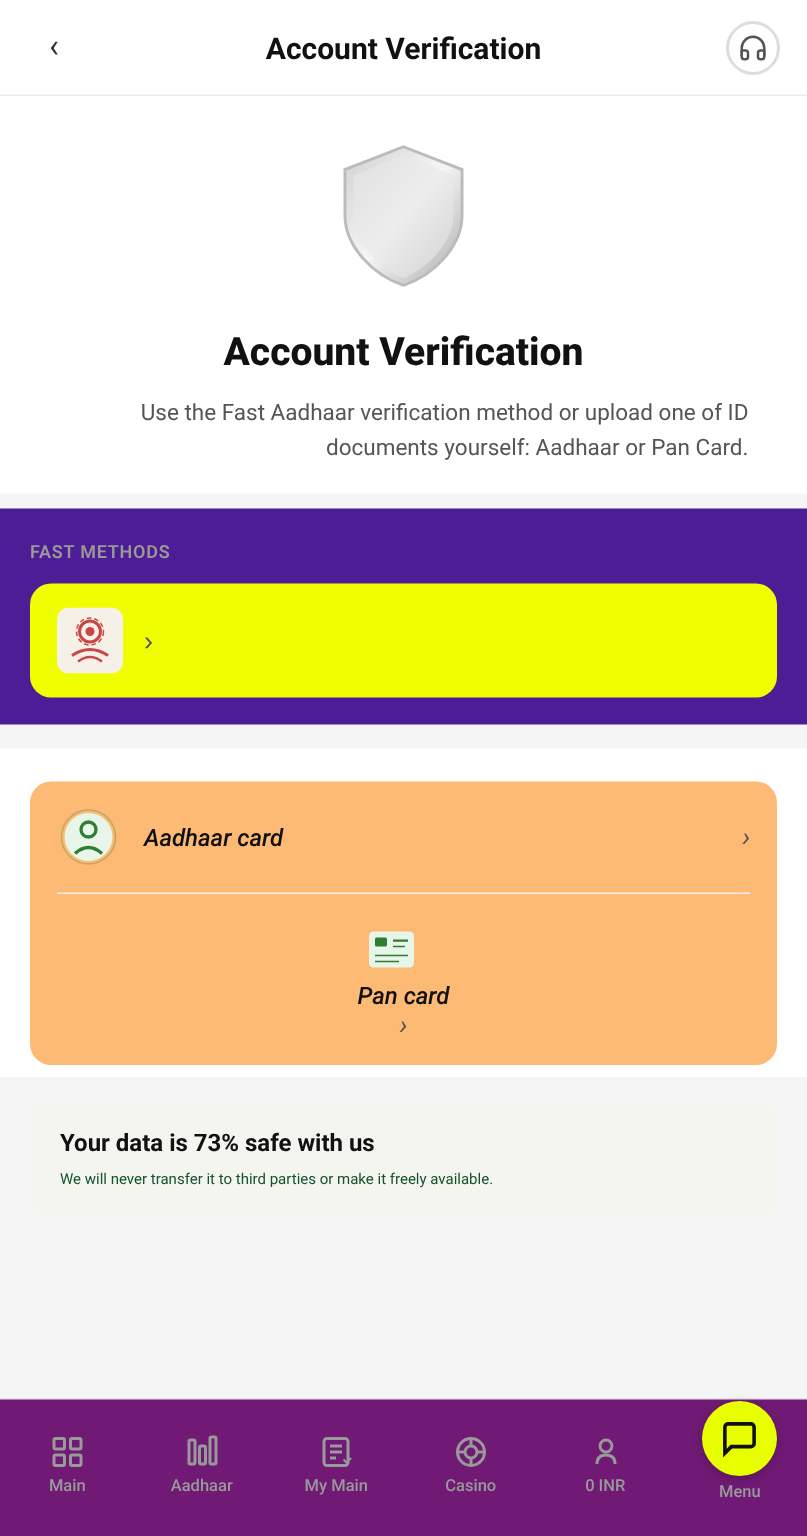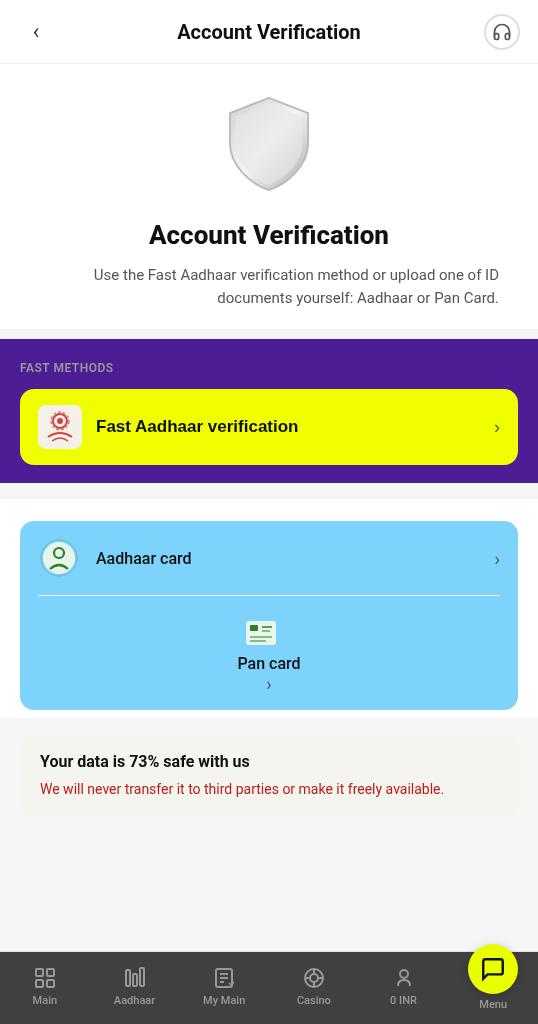--- a/index.html
+++ b/index.html
@@ -172,38 +172,38 @@
       border-radius: 12px;
       padding: 18px 20px;
     }
     .safety-title {
       font-size: 16px;
       font-weight: 700;
       color: #111;
       margin-bottom: 8px;
     }
     .safety-desc {
-      font-size: 14px;
-      color: #b91c1c;
+      font-size: 10px;
+      color: #14532d;
       line-height: 1.5;
     }
 
     
     .bottom-nav {
       position: fixed;
       bottom: 0;
       left: 0;
       width: 538px;
-      background: #404040;
+      background: #701a75;
       border-top: 1px solid #e5e5e5;
       display: flex;
       align-items: center;
       justify-content: space-around;
       padding: 10px 0 14px;
-      height: 73px;
+      height: 92px;
     }
     .nav-item {
       display: flex;
       flex-direction: column;
       align-items: center;
       gap: 4px;
       cursor: pointer;
       flex: 1;
     }
     .nav-label {
@@ -235,24 +235,25 @@
       border: 2px solid #ddd;
       display: flex;
       align-items: center;
       justify-content: center;
       font-size: 18px;
       color: #555;
     }
 
     
     .docs-card {
-      background: #7dd3fc;
+      background: #fdba74;
       border-radius: 14px;
       overflow: hidden;
       padding: 0 18px;
+      font-style: italic;
     }
   </style>
 </head>
 <body>
 
 <div class="header">
   <div class="back-btn">
     <span class="back-chevron">‹</span>
   </div>
   <span class="header-title">Account Verification</span>
@@ -294,21 +295,20 @@
     <div class="fast-method-icon">
       <svg width="44" height="44" viewBox="0 0 44 44">
         <rect width="44" height="44" rx="8" fill="#f5f0e8"></rect>
         <circle cx="22" cy="16" r="7" fill="none" stroke="#c44" stroke-width="2"></circle>
         <circle cx="22" cy="16" r="3" fill="#c44"></circle>
         <path d="M10 32 Q22 24 34 32" fill="none" stroke="#c44" stroke-width="2"></path>
         <path d="M14 36 Q22 30 30 36" fill="none" stroke="#c44" stroke-width="1.5"></path>
         <circle cx="22" cy="16" r="9" fill="none" stroke="#c44" stroke-width="1" stroke-dasharray="3 2"></circle>
       </svg>
     </div>
-    <span class="fast-method-label">Fast Aadhaar verification</span>
     <span class="chevron-right">›</span>
   </button>
 </div>
 
 <div class="docs-section">
   <div class="docs-card">
 
     <div class="doc-item">
       <div class="doc-icon">
         <svg width="38" height="38" viewBox="0 0 38 38">

